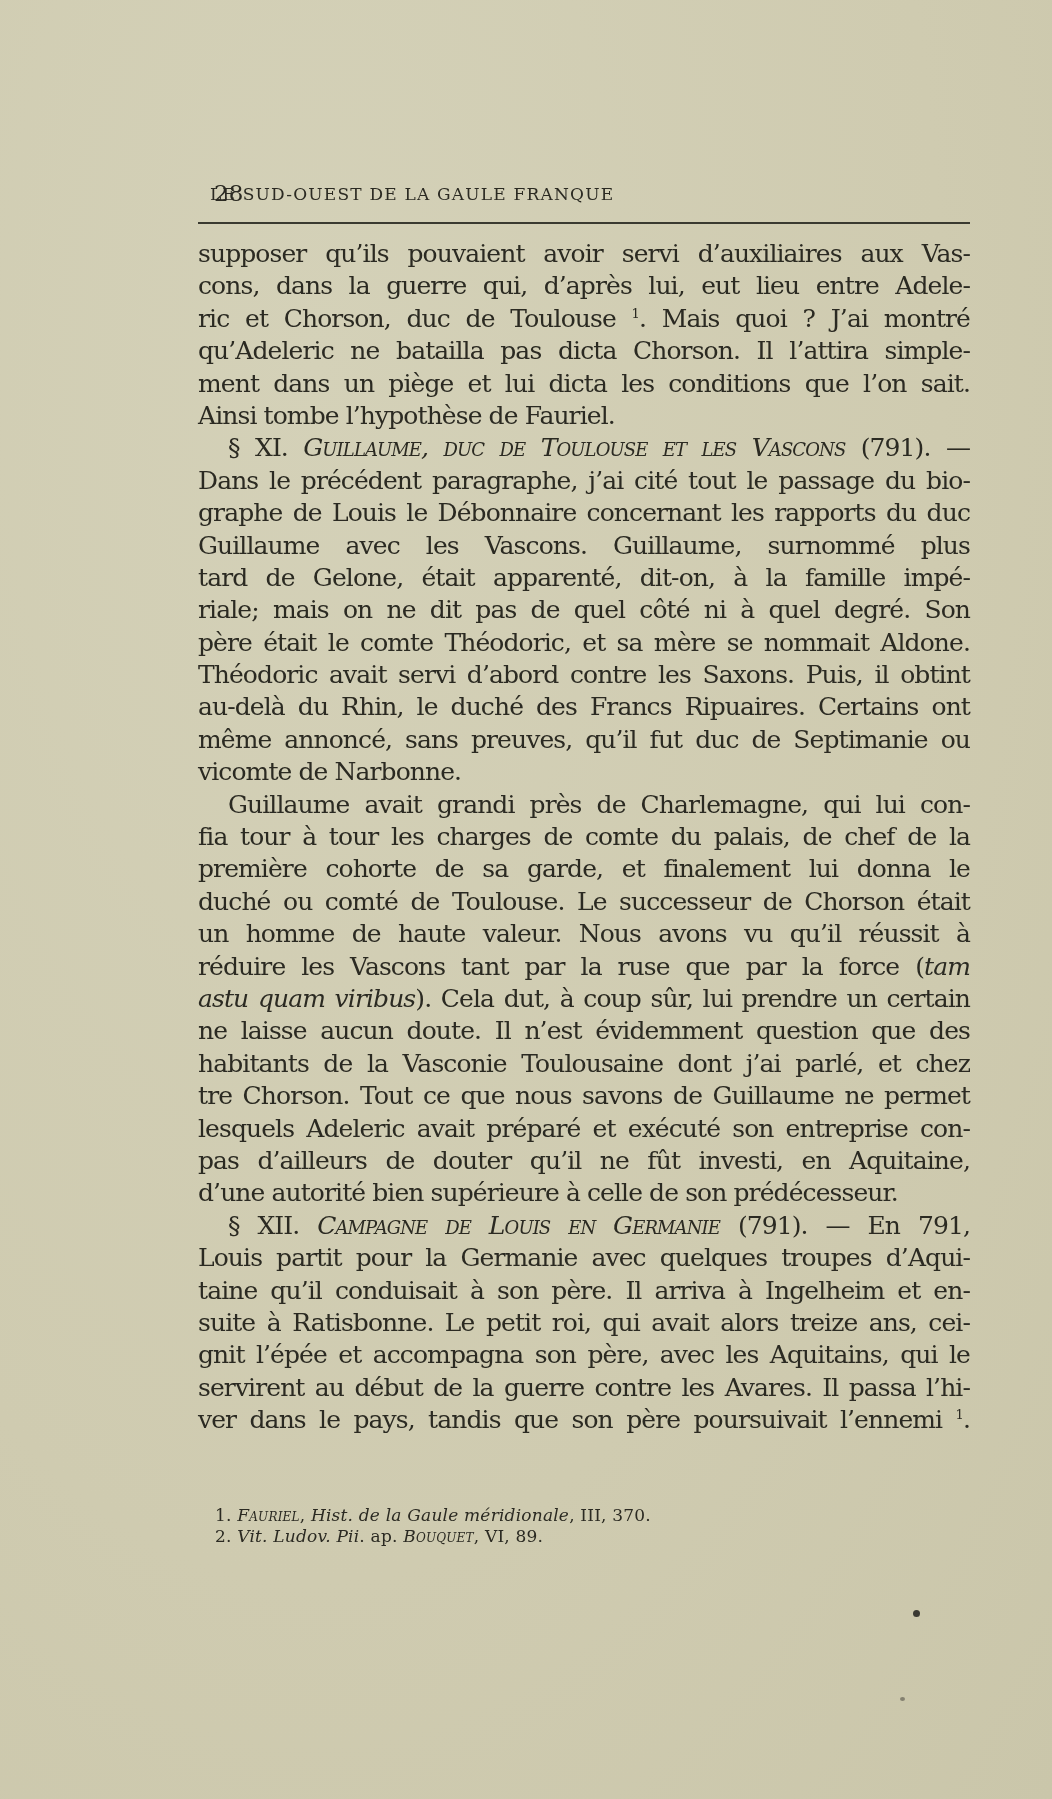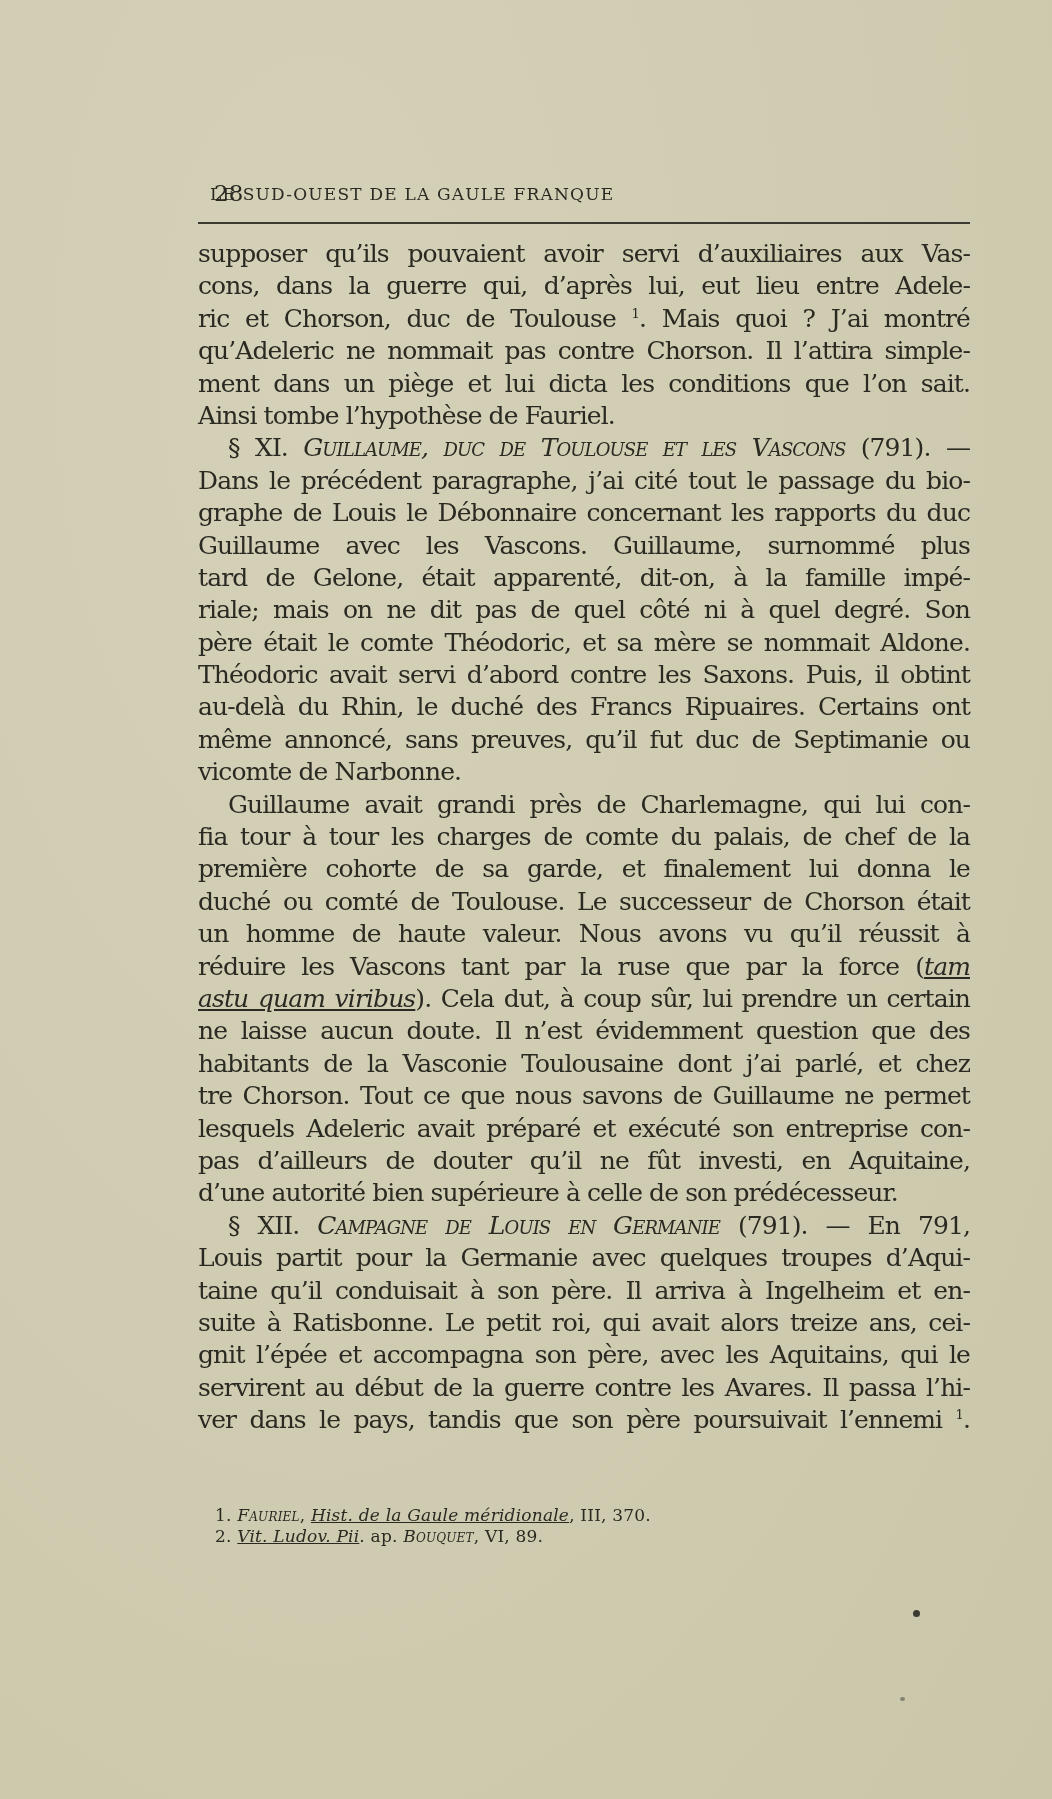--- a/index.html
+++ b/index.html
@@ -15,40 +15,40 @@
   .running-head { position:relative; height:32px; }
   .page-number { position:absolute; left:16px; top:0; font-size:23px; }
   .running-title { position:absolute; left:0; right:0; top:4px; text-align:left; font-size:17px; letter-spacing:1.2px; padding-left:12px; }
   .head-rule { position:absolute; left:0; right:0; top:42px; border-top:2px solid #3a3a30; }
   .body-text { position:absolute; top:58px; left:0; width:772px; }
   .line { display:block; height:32.4px; line-height:32.4px; font-size:25px; white-space:nowrap; text-align:justify; text-align-last:justify; letter-spacing:-0.9px; }
   .line.last { text-align-last:left; }
   .line.indent { padding-left:30px; }
   .sc { font-variant:small-caps;font-style:italic; }
   sup { font-size:13px; vertical-align:9px; line-height:0; }
-  i { font-style:italic;text-decoration:underline; }
+  i { font-style:italic; }
   .footnotes { position:absolute; top:1325px; left:0; width:772px; font-size:17px; line-height:21px; letter-spacing:0.2px; }
   .fn { display:block; padding-left:17px; }
   .speck { position:absolute; border-radius:50%; background:#3b3a33; }
 </style>
 </head>
 <body>
 
 <div class="page">
   <div class="running-head">
     <span class="page-number">28</span>
     <span class="running-title">LE SUD-OUEST DE LA GAULE FRANQUE</span>
     <div class="head-rule"></div>
   </div>
 
   <div class="body-text">
     <span class="line">supposer qu’ils pouvaient avoir servi d’auxiliaires aux Vas-</span>
     <span class="line">cons, dans la guerre qui, d’après lui, eut lieu entre Adele-</span>
     <span class="line"><span>ric et Chorson, duc de Toulouse</span> <sup>1</sup><span>. Mais quoi ? J’ai montré</span></span>
-    <span class="line">qu’Adeleric ne nommait pas contre Chorson. Il l’attira simple-</span>
+    <span class="line">qu’Adeleric ne batailla pas dicta Chorson. Il l’attira simple-</span>
     <span class="line">ment dans un piège et lui dicta les conditions que l’on sait.</span>
     <span class="line last">Ainsi tombe l’hypothèse de Fauriel.</span>
     <span class="line indent"><span>§ XI. </span><span class="sc">Guillaume, duc de Toulouse et les Vascons</span><span> (791). —</span></span>
     <span class="line">Dans le précédent paragraphe, j’ai cité tout le passage du bio-</span>
     <span class="line">graphe de Louis le Débonnaire concernant les rapports du duc</span>
     <span class="line">Guillaume avec les Vascons. Guillaume, surnommé plus</span>
     <span class="line">tard de Gelone, était apparenté, dit-on, à la famille impé-</span>
     <span class="line">riale; mais on ne dit pas de quel côté ni à quel degré. Son</span>
     <span class="line">père était le comte Théodoric, et sa mère se nommait Aldone.</span>
     <span class="line">Théodoric avait servi d’abord contre les Saxons. Puis, il obtint</span>

